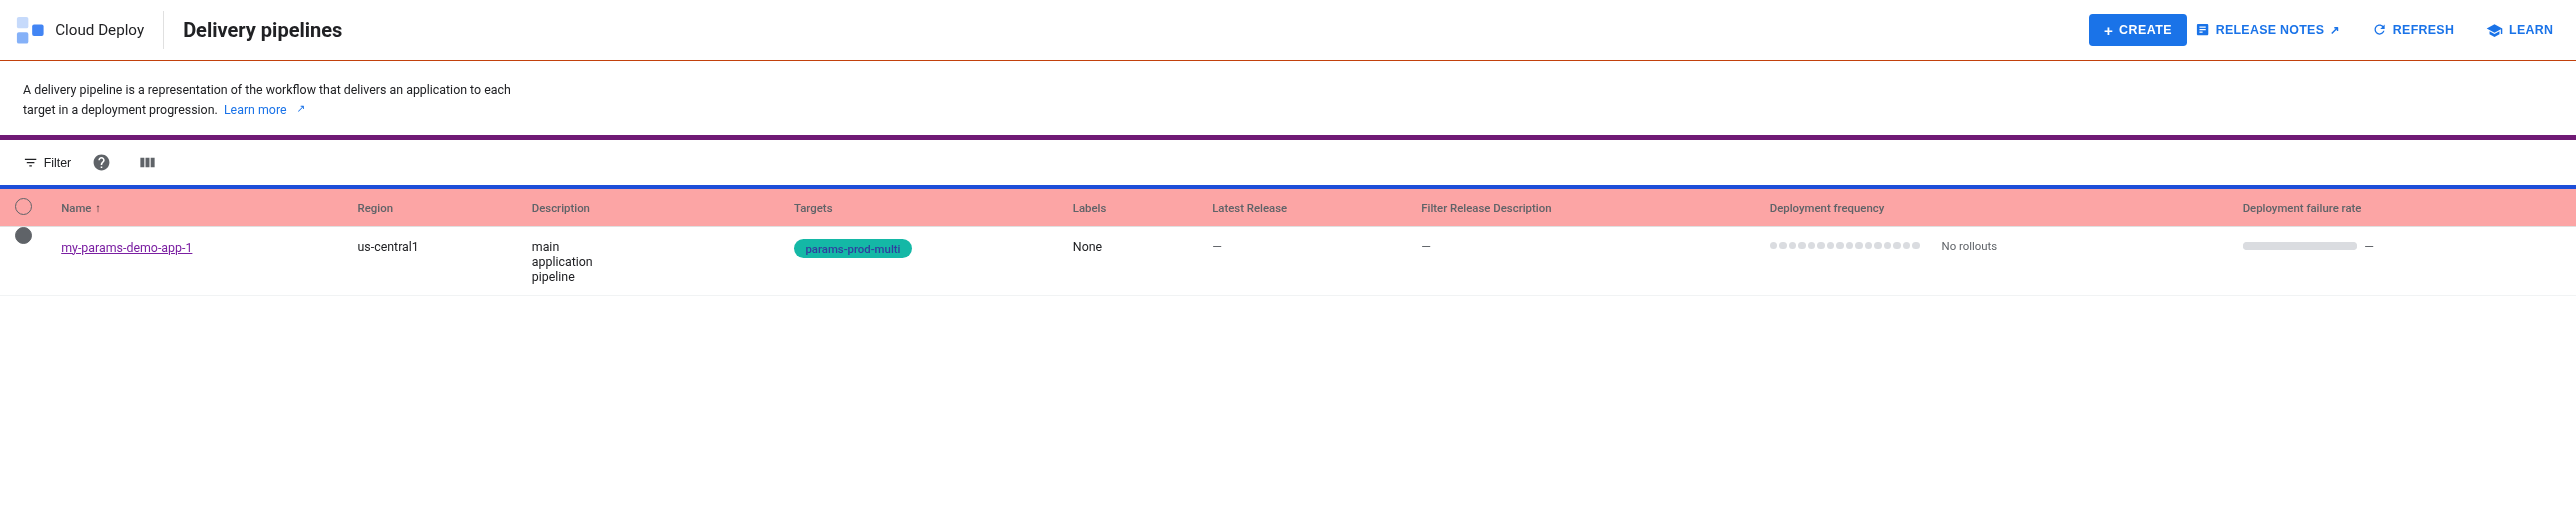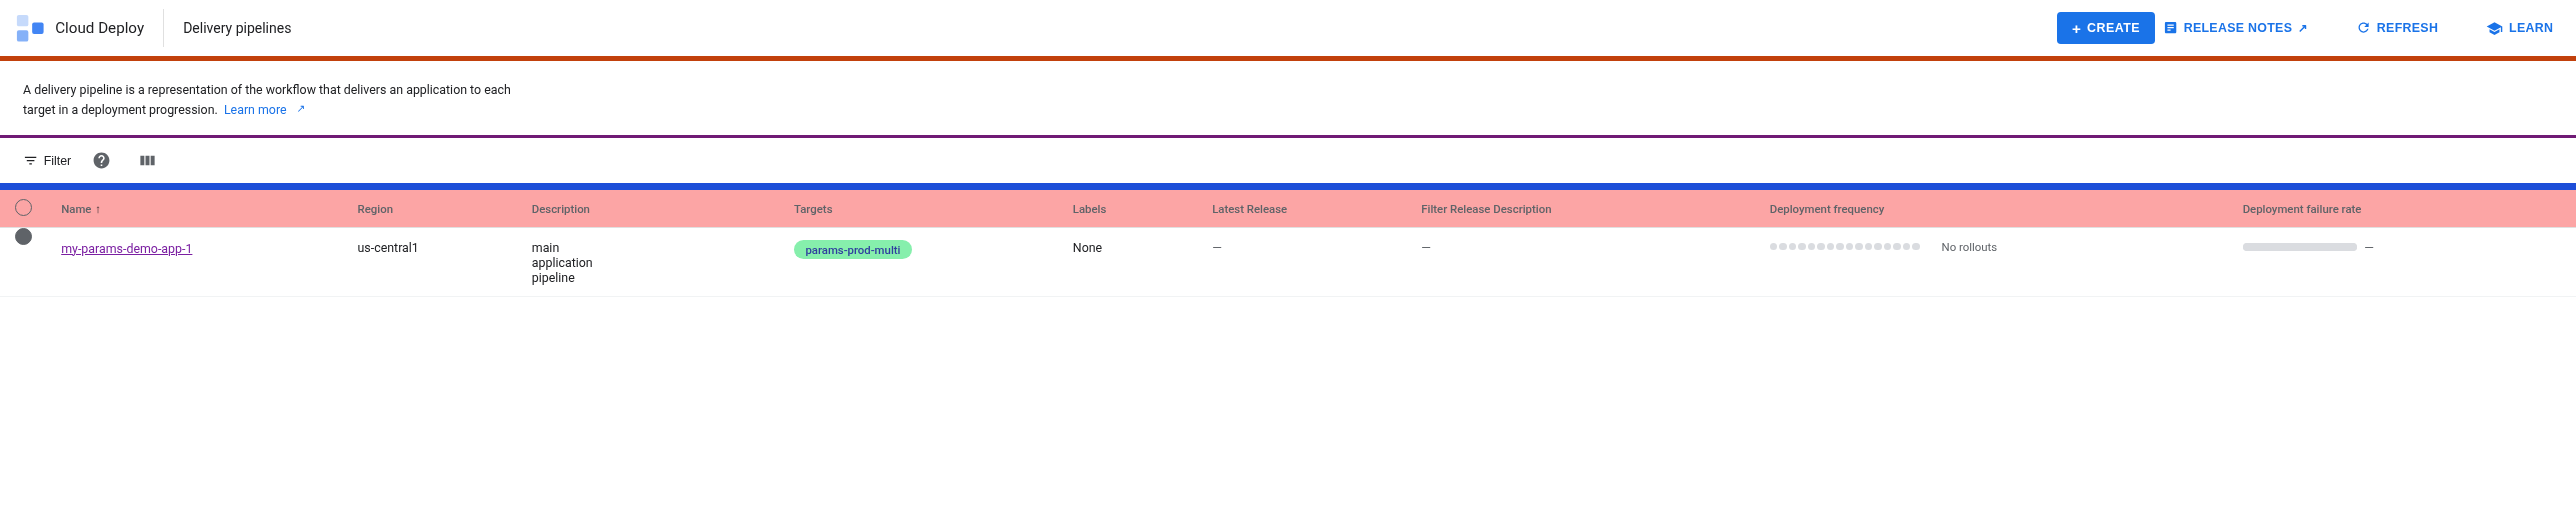--- a/index.html
+++ b/index.html
@@ -10,21 +10,21 @@
       background: #fff;
       min-width: 1288px;
     }
 
     
     .header {
       display: flex;
       align-items: center;
       padding: 0 15.2px;
       height: 61px;
-      border-bottom: 5px solid #c2410c;
+      border-bottom: 1px solid #c2410c;
       gap: 0;
     }
     .header-logo {
       display: flex;
       align-items: center;
       gap: 9.5px;
       padding-right: 19px;
       border-right: 1px solid #e0e0e0;
       margin-right: 19px;
       height: 38px;
@@ -33,29 +33,29 @@
       width: 30.5px;
       height: 30.5px;
     }
     .header-app-name {
       font-size: 15.2px;
       font-weight: 400;
       color: #202124;
       white-space: nowrap;
     }
     .header-page-title {
-      font-size: 14px;
-      font-weight: 400;
+      font-size: 20px;
+      font-weight: 700;
       color: #202124;
       flex: 1;
     }
     .header-actions {
       display: flex;
       align-items: center;
-      gap: 33px;
+      gap: 17px;
     }
     .btn-create {
       display: flex;
       align-items: center;
       gap: 5.7px;
       background: #1a73e8;
       color: #fff;
       border: none;
       border-radius: 3.8px;
       padding: 7.6px 15.2px;
@@ -76,42 +76,42 @@
       font-weight: 600;
       cursor: pointer;
       letter-spacing: 0.3px;
       text-transform: uppercase;
       padding: 3.8px 7.6px;
     }
 
     
     .description-section {
       padding: 19px 23px 15.2px 23px;
-      border-bottom: 3px solid #701a75;
+      border-bottom: 5px solid #701a75;
     }
     .description-text {
       font-size: 12.4px;
       color: #202124;
       line-height: 1.6;
       max-width: 571px;
     }
     .learn-more-link {
       color: #1a73e8;
       text-decoration: none;
       display: inline-flex;
       align-items: center;
       gap: 10px;
     }
 
     
     .filter-bar {
       display: flex;
       align-items: center;
       padding: 7.6px 15.2px;
-      border-bottom: 7px solid #1d4ed8;
+      border-bottom: 4px solid #1d4ed8;
       gap: 7.6px;
     }
     .filter-icon-btn {
       display: flex;
       align-items: center;
       gap: 5.7px;
       background: none;
       border: none;
       color: #202124;
       font-size: 12.4px;
@@ -199,21 +199,21 @@
     .pipeline-link {
       color: #7b1fa2;
       text-decoration: underline;
       cursor: pointer;
       display: block;
       line-height: 1.5;
     }
 
     .tag-chip {
       display: inline-block;
-      background: #86efac;
+      background: #14b8a6;
       color: #303f9f;
       border-radius: 15.2px;
       padding: 2.9px 11.4px;
       font-size: 11.4px;
       font-weight: 500;
       white-space: nowrap;
     }
 
     .dash { color: #5f6368; }
 

